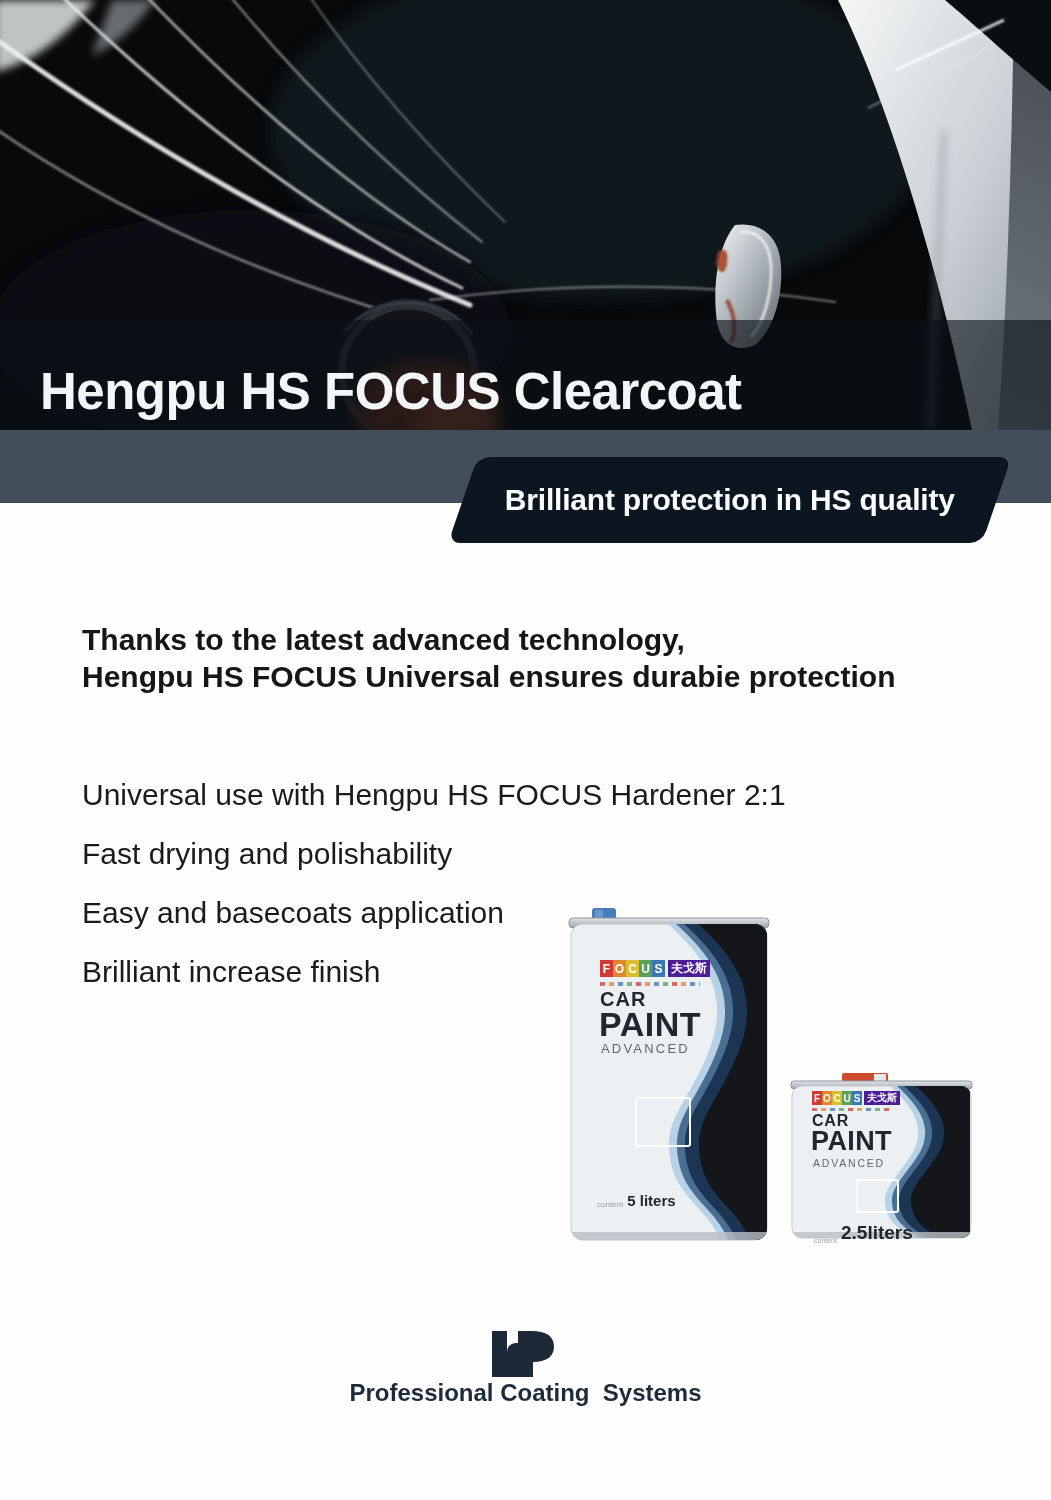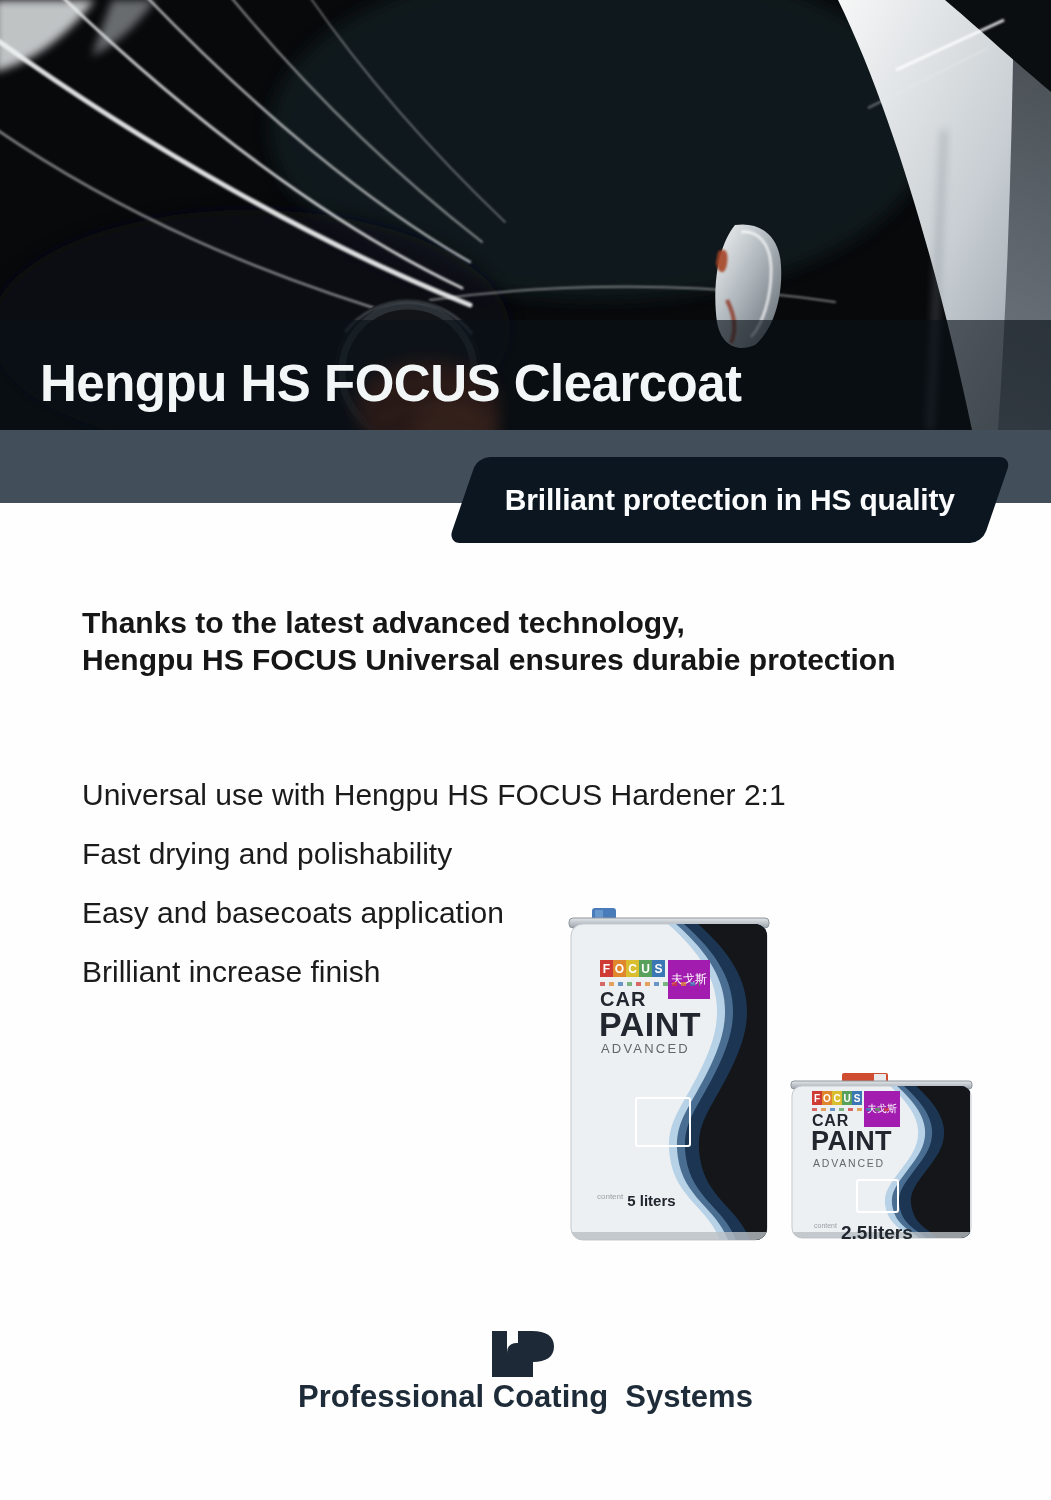--- a/index.html
+++ b/index.html
@@ -4,78 +4,78 @@
 <style>
   html,body{margin:0;padding:0;background:#e9e9e9;}
   .page{
     position:relative;width:1051px;height:1500px;margin:0 auto;
     background:#fefefe;overflow:hidden;
     font-family:"Liberation Sans",sans-serif;
   }
   
   .hero-photo{position:absolute;left:0;top:0;width:1051px;height:430px;display:block;}
   .hero-title{
-    position:absolute;left:40px;top:354px;margin:0;
+    position:absolute;left:40px;top:362px;margin:0;
     font-size:51px;font-weight:700;color:#f3f6f7;letter-spacing:-0.5px;
     white-space:pre;
   }
   .band{position:absolute;left:0;top:430px;width:1051px;height:73px;background:#424f5a;}
   .ribbon{
     position:absolute;left:448px;top:457px;width:534px;height:86px;
     background:#0c1621;border-radius:12px;
     transform:skewX(-19deg);transform-origin:left bottom;
   }
   .ribbon-text{
     display:block;transform:skewX(19deg);
     text-align:center;line-height:86px;
     font-size:30px;font-weight:700;color:#fbfcfd;letter-spacing:-0.2px;white-space:pre;
   }
   
-  .intro{position:absolute;left:82px;top:604px;width:900px;}
+  .intro{position:absolute;left:82px;top:621px;width:900px;}
   .intro p{margin:0;font-size:30px;line-height:37px;font-weight:700;color:#161616;white-space:pre;}
   .features{position:absolute;left:82px;top:766px;width:760px;margin:0;padding:0;list-style:none;}
   .features li{height:58.8px;display:flex;align-items:center;font-size:30px;color:#1b1b1b;white-space:pre;}
   
   .can-svg{position:absolute;display:block;}
   .can-big{left:568px;top:908px;width:202px;height:335px;}
   .can-small{left:790px;top:1073px;width:183px;height:168px;}
   .focus-logo{position:absolute;display:flex;align-items:stretch;gap:0;}
   .focus-logo .tile{
     display:inline-flex;align-items:center;justify-content:center;
     color:#fff;font-weight:700;
   }
   .logo-big .tile{width:13px;height:17px;font-size:12px;}
   .logo-small .tile{width:10px;height:14px;font-size:10px;}
   .t0{background:#cf3a35;} .t1{background:#e0862d;} .t2{background:#d9bf2f;}
   .t3{background:#57a15c;} .t4{background:#3c77b5;}
   .tile-cn{
-    background:#a21caf;color:#fff;display:inline-flex;align-items:center;
-    padding:11px 3px;font-weight:400;
+    background:#4c1d95;color:#fff;display:inline-flex;align-items:center;
+    padding:0 3px;font-weight:700;
   }
   .logo-big .tile-cn{font-size:12px;margin-left:3px;}
   .logo-small .tile-cn{font-size:10px;margin-left:2px;}
   .brand-sub{position:absolute;height:4px;opacity:.75;
     background:repeating-linear-gradient(90deg,#cf3a35 0 5px,#fff0 5px 9px,#e0862d 9px 14px,#fff0 14px 18px,#3c77b5 18px 23px,#fff0 23px 27px,#57a15c 27px 32px,#fff0 32px 36px);}
   .can-word{position:absolute;margin:0;color:#22272f;font-weight:800;white-space:pre;}
   .w-car-big{left:600px;top:988px;font-size:20px;letter-spacing:1px;}
   .w-paint-big{left:599px;top:1005px;font-size:34px;letter-spacing:.5px;}
   .w-adv-big{left:601px;top:1041px;font-size:13px;font-weight:400;color:#61676d;letter-spacing:2.2px;}
   .w-car-small{left:812px;top:1112px;font-size:16px;letter-spacing:.8px;}
   .w-paint-small{left:811px;top:1126px;font-size:27px;letter-spacing:.4px;}
   .w-adv-small{left:813px;top:1157px;font-size:10.5px;font-weight:400;color:#61676d;letter-spacing:1.8px;}
-  .can-volume{position:absolute;display:flex;align-items:flex-start;white-space:pre;}
+  .can-volume{position:absolute;display:flex;align-items:flex-end;white-space:pre;}
   .vol-label{color:#9aa0a6;font-weight:400;margin-right:4px;}
   .vol-value{color:#20262e;font-weight:700;}
   .vol-big{left:597px;top:1192px;} .vol-big .vol-label{font-size:8px;} .vol-big .vol-value{font-size:15px;}
   .vol-small{left:814px;top:1222px;} .vol-small .vol-label{font-size:7px;} .vol-small .vol-value{font-size:19px;}
   
   .hp-logo{position:absolute;left:492px;top:1331px;width:64px;height:46px;display:block;}
   .tagline{
     position:absolute;left:0;top:1379px;width:1051px;margin:0;text-align:center;
-    font-size:31px;font-weight:700;color:#1e2b38;white-space:pre;
+    font-size:24px;font-weight:700;color:#1e2b38;white-space:pre;
   }
 </style>
 </head>
 <body>
 
 <div class="page">
 
   <svg class="hero-photo" viewBox="0 0 1051 430" preserveAspectRatio="none" aria-hidden="true">
     <defs>
       <linearGradient id="silverG" x1="0" y1="0" x2="1" y2="1">

